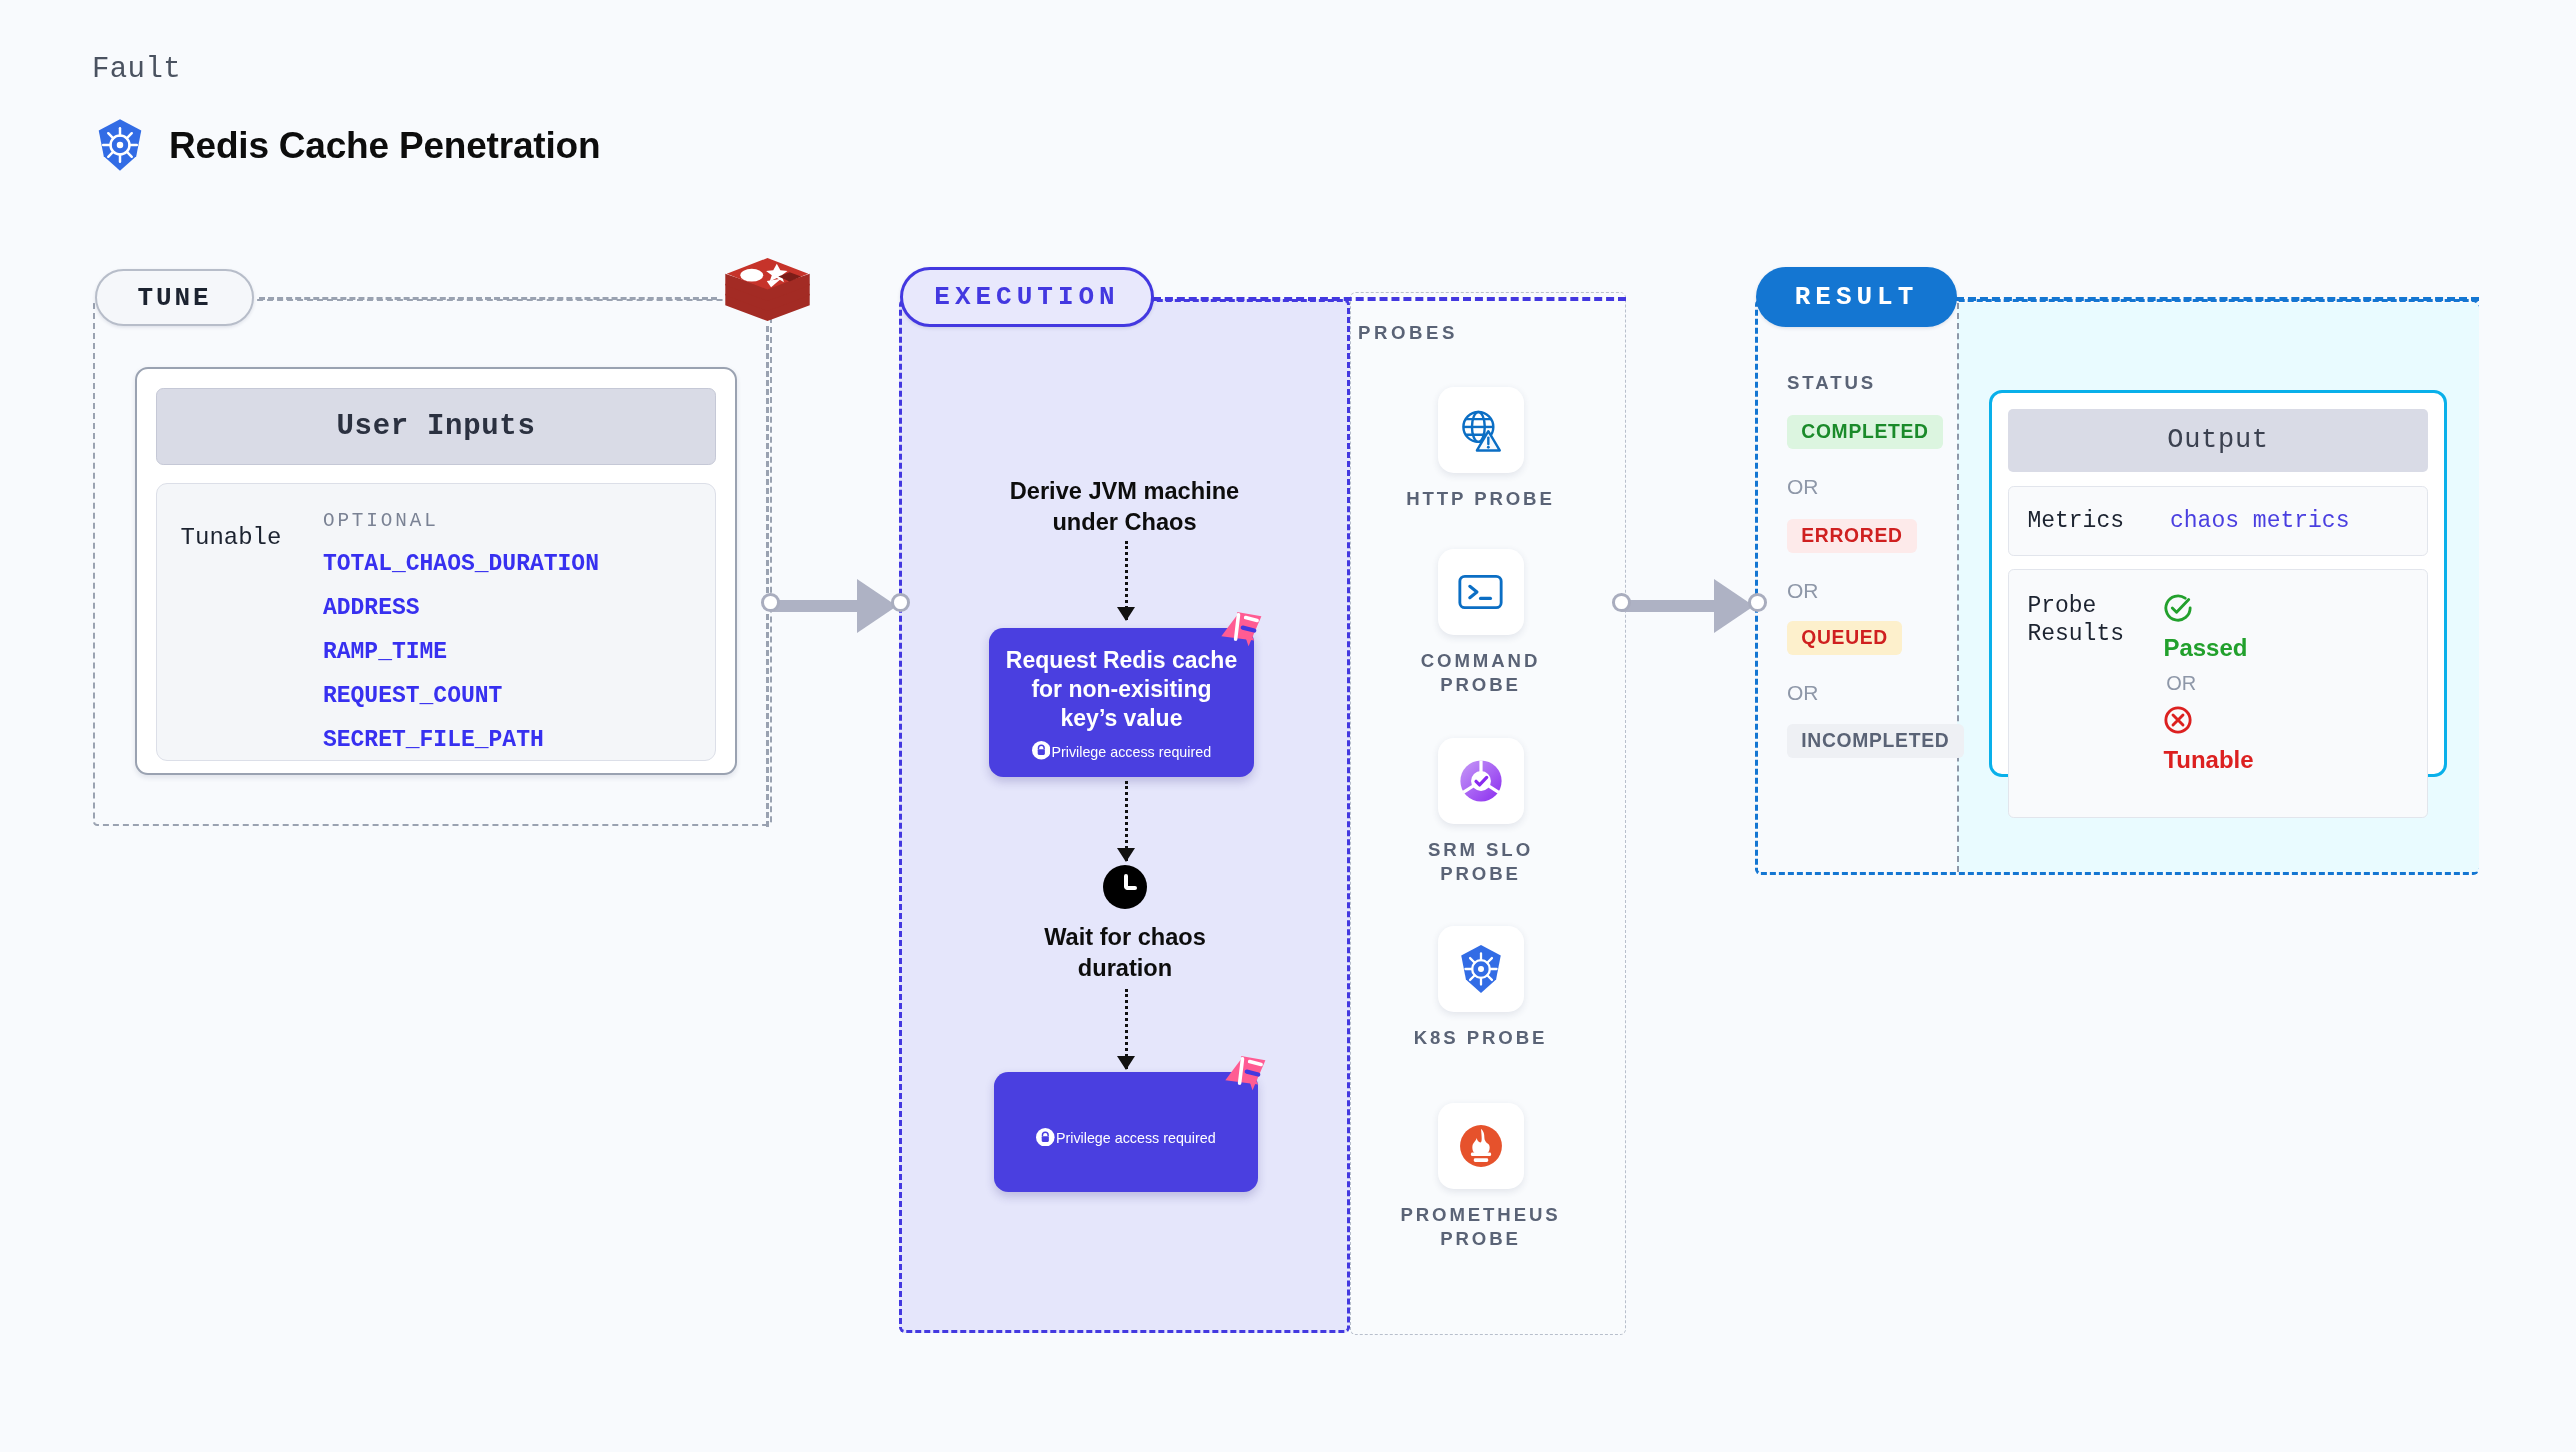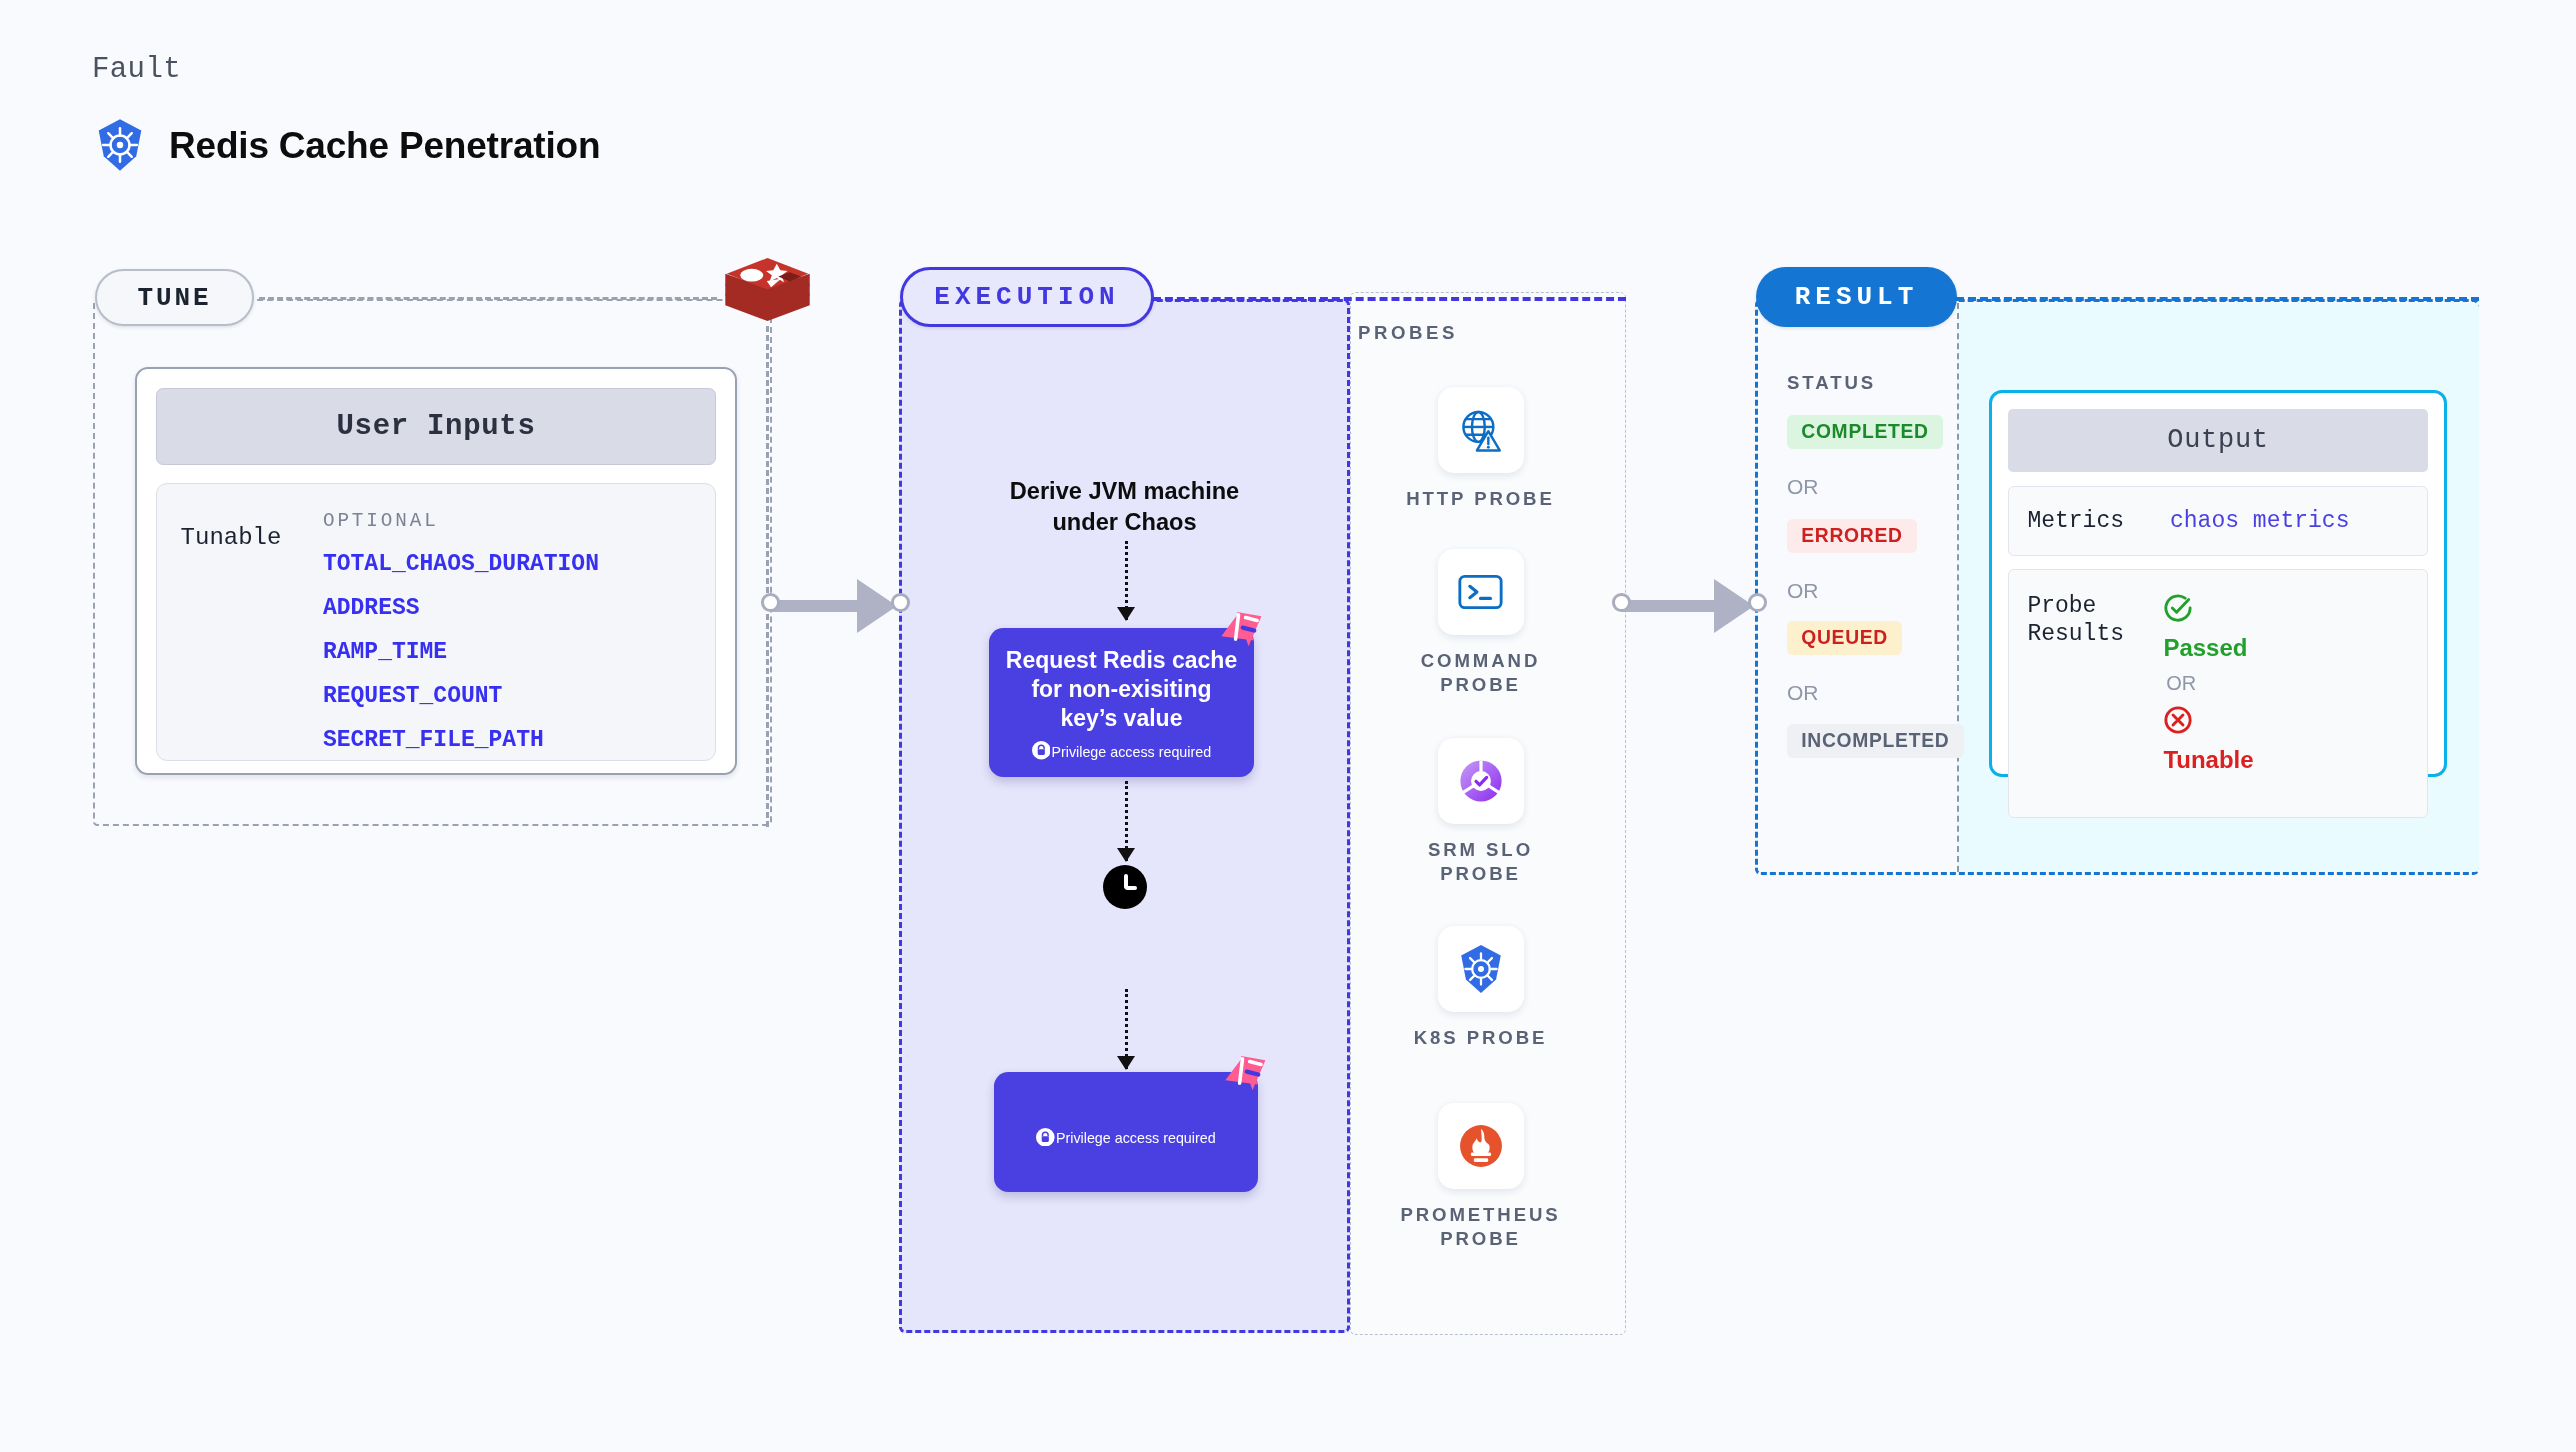--- a/index.html
+++ b/index.html
@@ -315,20 +315,21 @@
 
   <div class="dotarrow" style="left:1125px; top:781px; height:80px;">
     <div class="shaft"></div>
       <div class="tip"></div>
   </div>
 
   <div id="clock-icon">
     <div class="hand-v"></div>
       <div class="hand-h"></div>
   </div>
+  <div id="wait-text">Wait for chaos duration</div>
 
   <div class="dotarrow" style="left:1125px; top:989px; height:80px;">
     <div class="shaft"></div>
       <div class="tip"></div>
   </div>
 
   <div class="action-card" style="left:994px; top:1072px; width:264px; height:120px;">
     <div class="litmus-badge">
       <svg width="53" height="43" viewBox="0 0 74 60">
         <path d="M6 38 L30 6 L52 44 Z" fill="#ff5c93"></path>

